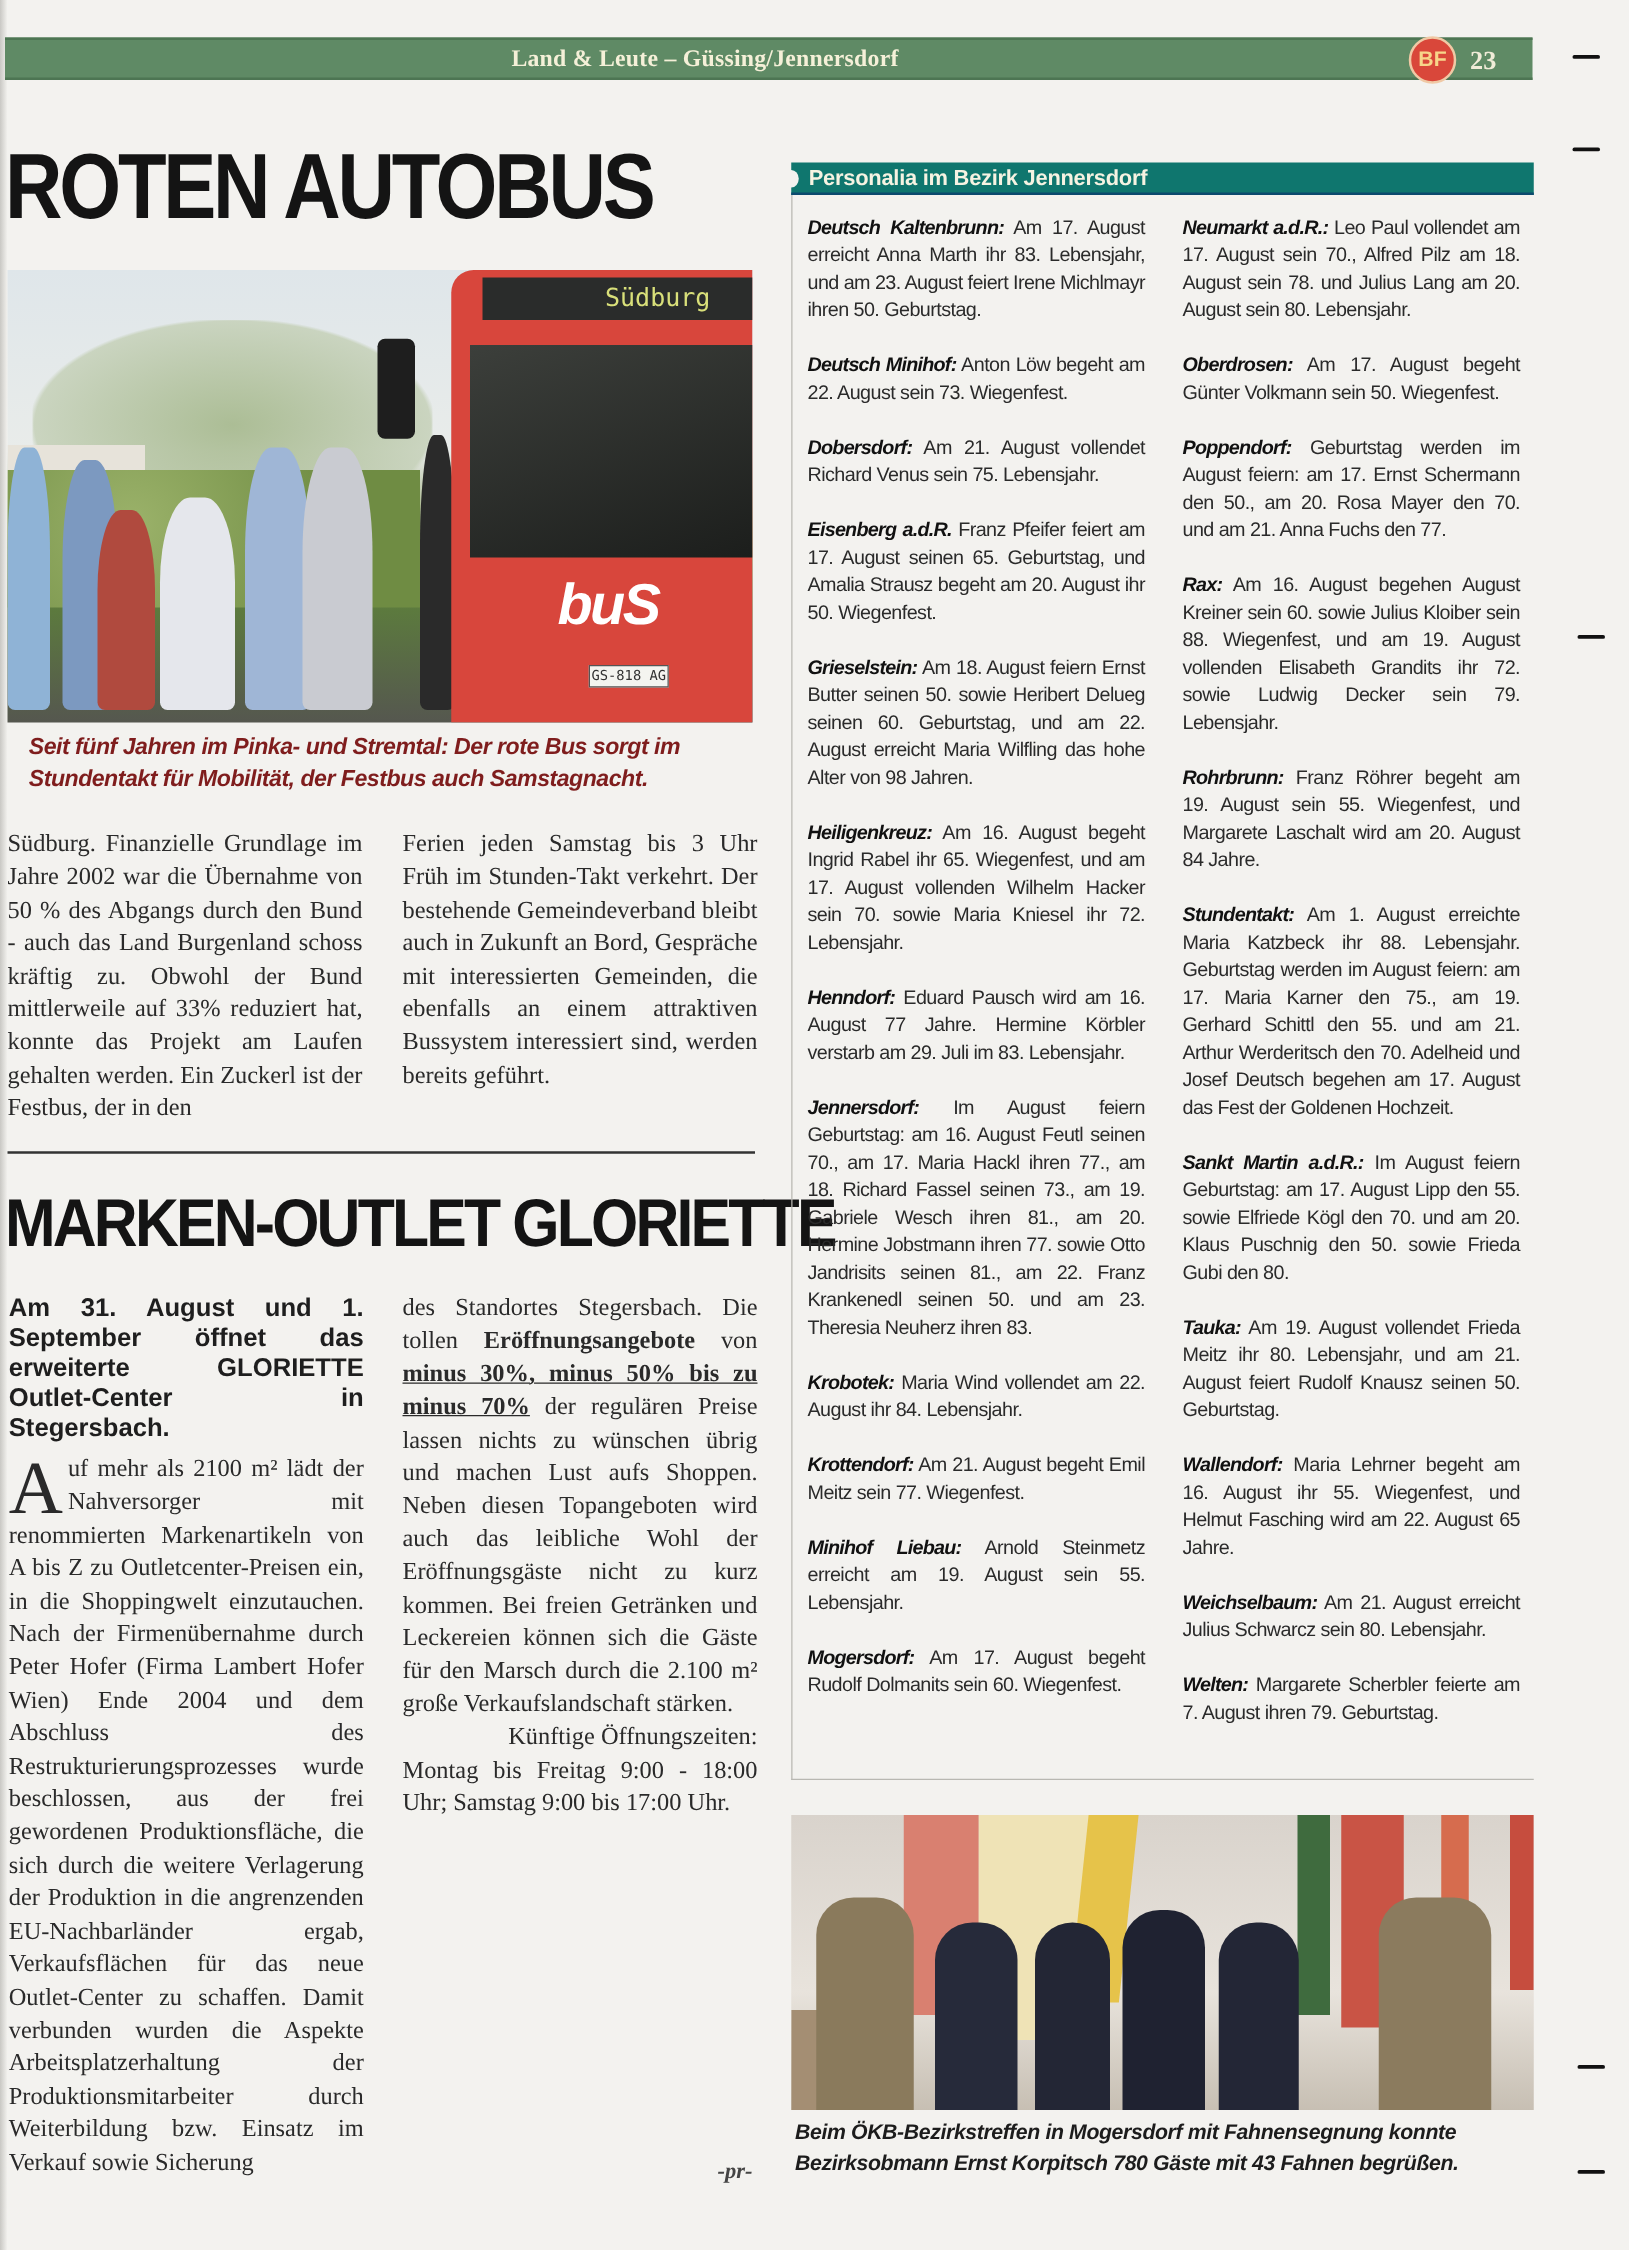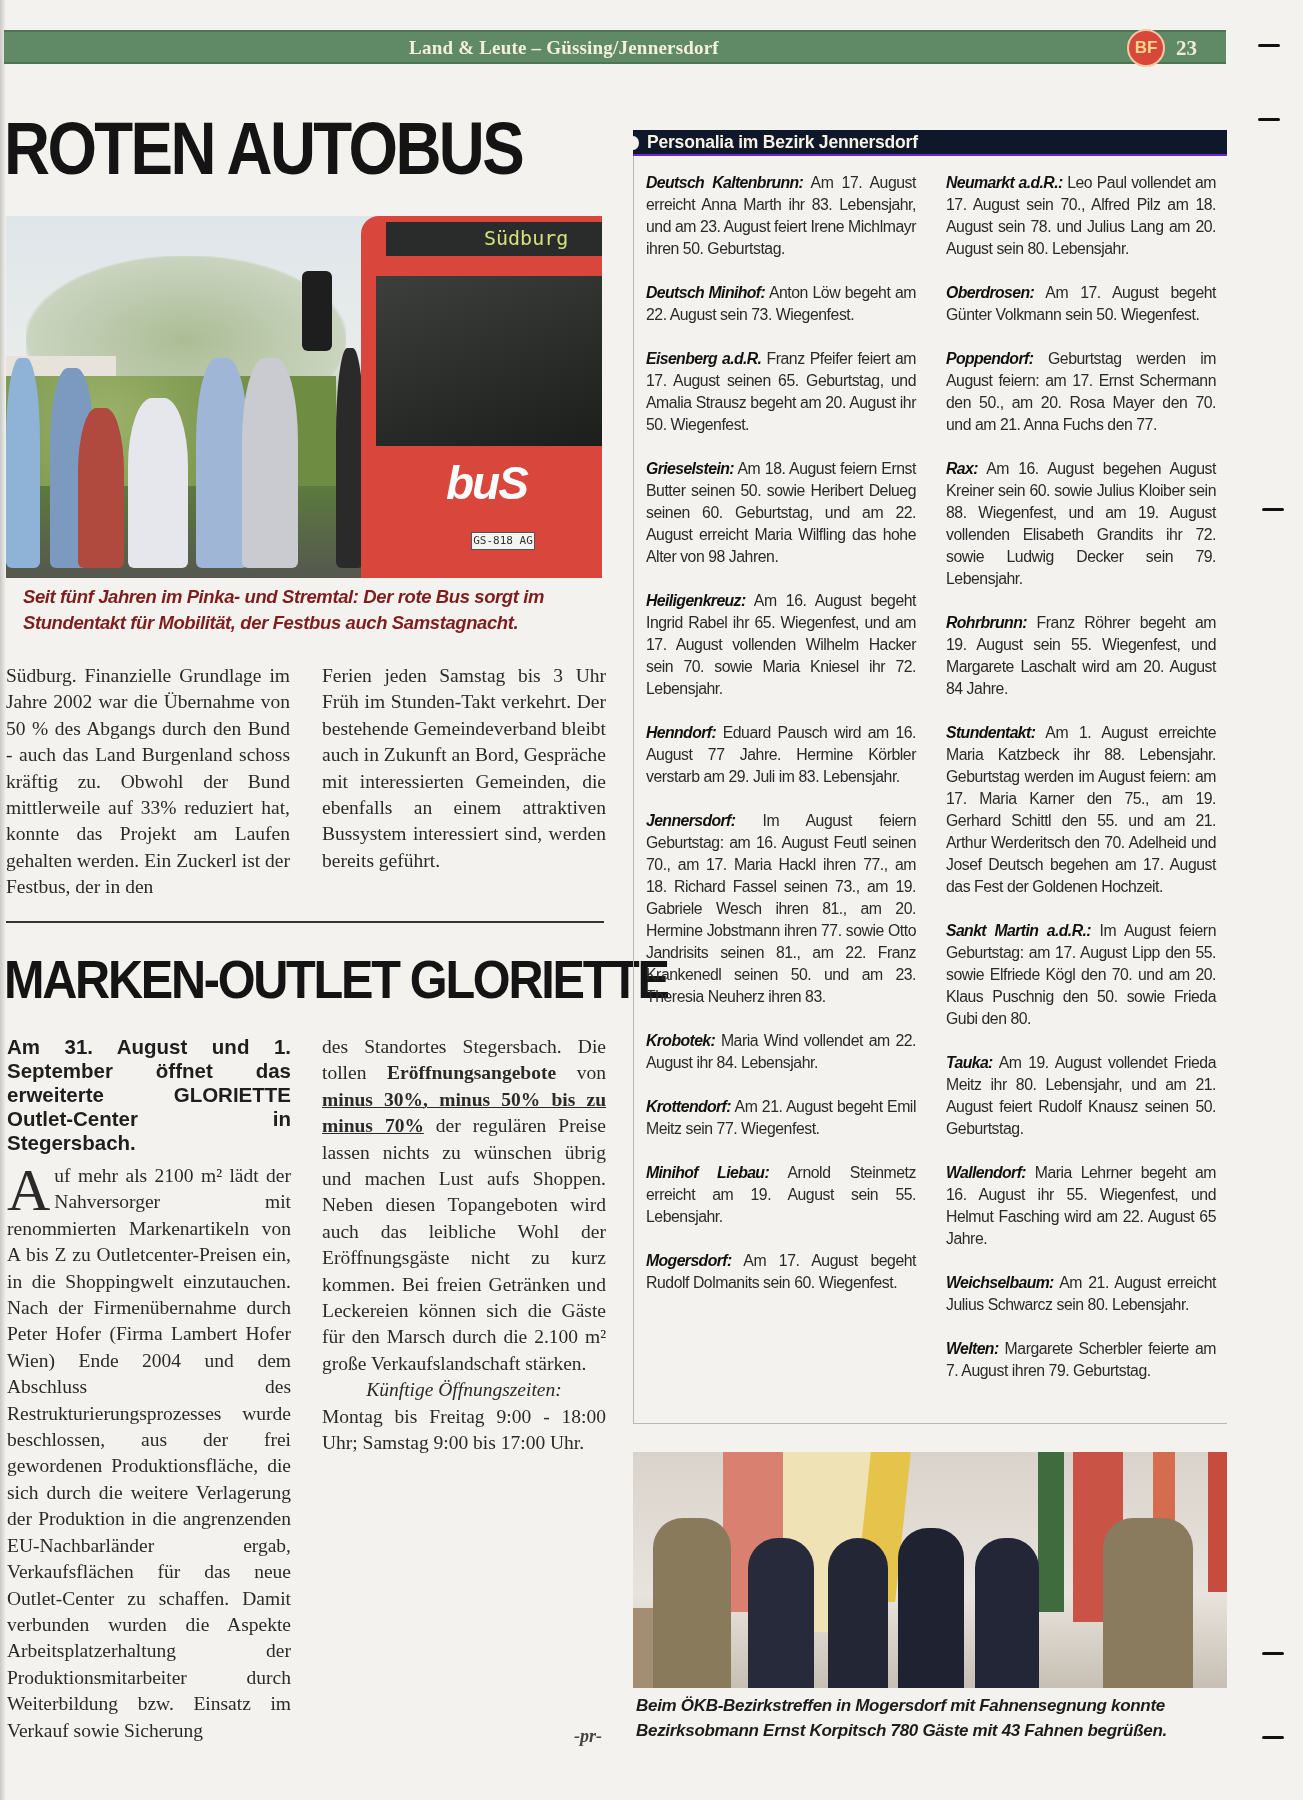--- a/index.html
+++ b/index.html
@@ -40,21 +40,21 @@
   .headline-outlet { position: absolute; left: 4px; top: 952px; font-family: "Liberation Sans", sans-serif; font-weight: bold; font-size: 54px; letter-spacing: -2.5px; color: #141414; transform: scaleX(0.9); transform-origin: left; line-height: 1; }
 
   .lead-outlet { position: absolute; left: 7px; top: 1035px; width: 284px; font-family: "Liberation Sans", sans-serif; font-weight: bold; font-size: 20.5px; line-height: 24px; color: #1e1e1e; text-align: justify; }
   .col-out-1 { position: absolute; left: 7px; top: 1163px; width: 284px; }
   .col-out-2 { position: absolute; left: 322px; top: 1034px; width: 284px; }
   .dropcap { float: left; font-size: 60px; line-height: 46px; margin: 4px 4px 0 0; font-family: "Liberation Serif", serif; }
   .bold { font-weight: bold; }
   .under { text-decoration: underline; text-decoration-thickness: 1px; }
   .signature { position: absolute; left: 574px; top: 1726px; font-style: italic; font-size: 18px; color: #444; font-weight: bold; }
 
-  .personalia-bar { position: absolute; left: 633px; top: 130px; width: 594px; height: 26px; background: #0f172a; border-bottom: 2px solid #6d28d9; }
+  .personalia-bar { position: absolute; left: 633px; top: 130px; width: 594px; height: 26px; background: #0f766e; border-bottom: 2px solid #0c4a6e; }
   .personalia-bar .nub { position: absolute; left: -6px; top: 6px; width: 12px; height: 14px; border-radius: 50%; background: #f3f2ef; }
   .personalia-title { position: absolute; left: 14px; top: 2px; font-family: "Liberation Sans", sans-serif; font-weight: bold; font-size: 17.5px; color: #f6f3e2; letter-spacing: -0.2px; }
   .personalia-box { position: absolute; left: 633px; top: 156px; width: 594px; height: 1268px; border-left: 1px solid #b9b8b2; border-bottom: 1px solid #b9b8b2; }
 
   .pcol { position: absolute; top: 172px; width: 270px; font-family: "Liberation Sans", sans-serif; font-size: 15.8px; line-height: 22px; color: #2a2a2a; letter-spacing: -0.45px; text-align: justify; }
   .pcol-1 { left: 646px; }
   .pcol-2 { left: 946px; }
   .pentry { margin-bottom: 22px; }
   .pplace { font-weight: 900; font-style: italic; color: #111; letter-spacing: -0.6px; }
 
@@ -113,35 +113,36 @@
 
 <div class="headline-outlet">MARKEN-OUTLET GLORIETTE</div>
 <div class="lead-outlet">Am 31. August und 1. September öffnet das erweiterte GLORIETTE Outlet-Center in Stegersbach.</div>
 
 <div class="body-text col-out-1">
   <span class="dropcap">A</span><span>uf mehr als 2100 m² lädt der Nahversorger mit renommierten Markenartikeln von A bis Z zu Outletcenter-Preisen ein, in die Shoppingwelt einzutauchen. Nach der Firmenübernahme durch Peter Hofer (Firma Lambert Hofer Wien) Ende 2004 und dem Abschluss des Restrukturierungsprozesses wurde beschlossen, aus der frei gewordenen Produktionsfläche, die sich durch die weitere Verlagerung der Produktion in die angrenzenden EU-Nachbarländer ergab, Verkaufsflächen für das neue Outlet-Center zu schaffen. Damit verbunden wurden die Aspekte Arbeitsplatzerhaltung der Produktionsmitarbeiter durch Weiterbildung bzw. Einsatz im Verkauf sowie Sicherung</span>
 </div>
 
 <div class="body-text col-out-2">
   <span>des Standortes Stegersbach. Die tollen </span><span class="bold">Eröffnungsangebote</span><span> von </span><span class="bold under">minus 30%, minus 50% bis zu minus 70%</span><span> der regulären Preise lassen nichts zu wünschen übrig und machen Lust aufs Shoppen. Neben diesen Topangeboten wird auch das leibliche Wohl der Eröffnungsgäste nicht zu kurz kommen. Bei freien Getränken und Leckereien können sich die Gäste für den Marsch durch die 2.100 m² große Verkaufslandschaft stärken.</span>
-  <div style="text-align:center;font-style:italic;">Künftige Öffnungszeiten:</div>
+  <div style="text-align:right;">Künftige Öffnungszeiten:</div>
   <div>Montag bis Freitag 9:00 - 18:00 Uhr; Samstag 9:00 bis 17:00 Uhr.</div>
 </div>
 
 <div class="signature">-pr-</div>
 
 <div class="personalia-bar">
   <div class="nub"></div>
   <div class="personalia-title">Personalia im Bezirk Jennersdorf</div>
 </div>
 <div class="personalia-box"></div>
 
 <div class="pcol pcol-1">
   <div class="pentry"><span class="pplace">Deutsch Kaltenbrunn:</span><span> Am 17. August erreicht Anna Marth ihr 83. Lebensjahr, und am 23. August feiert Irene Michlmayr ihren 50. Geburtstag.</span></div>
   <div class="pentry"><span class="pplace">Deutsch Minihof:</span><span> Anton Löw begeht am 22. August sein 73. Wiegenfest.</span></div>
+  <div class="pentry"><span class="pplace">Dobersdorf:</span><span> Am 21. August vollendet Richard Venus sein 75. Lebensjahr.</span></div>
   <div class="pentry"><span class="pplace">Eisenberg a.d.R.</span><span> Franz Pfeifer feiert am 17. August seinen 65. Geburtstag, und Amalia Strausz begeht am 20. August ihr 50. Wiegenfest.</span></div>
   <div class="pentry"><span class="pplace">Grieselstein:</span><span> Am 18. August feiern Ernst Butter seinen 50. sowie Heribert Delueg seinen 60. Geburtstag, und am 22. August erreicht Maria Wilfling das hohe Alter von 98 Jahren.</span></div>
   <div class="pentry"><span class="pplace">Heiligenkreuz:</span><span> Am 16. August begeht Ingrid Rabel ihr 65. Wiegenfest, und am 17. August vollenden Wilhelm Hacker sein 70. sowie Maria Kniesel ihr 72. Lebensjahr.</span></div>
   <div class="pentry"><span class="pplace">Henndorf:</span><span> Eduard Pausch wird am 16. August 77 Jahre. Hermine Körbler verstarb am 29. Juli im 83. Lebensjahr.</span></div>
   <div class="pentry"><span class="pplace">Jennersdorf:</span><span> Im August feiern Geburtstag: am 16. August Feutl seinen 70., am 17. Maria Hackl ihren 77., am 18. Richard Fassel seinen 73., am 19. Gabriele Wesch ihren 81., am 20. Hermine Jobstmann ihren 77. sowie Otto Jandrisits seinen 81., am 22. Franz Krankenedl seinen 50. und am 23. Theresia Neuherz ihren 83.</span></div>
   <div class="pentry"><span class="pplace">Krobotek:</span><span> Maria Wind vollendet am 22. August ihr 84. Lebensjahr.</span></div>
   <div class="pentry"><span class="pplace">Krottendorf:</span><span> Am 21. August begeht Emil Meitz sein 77. Wiegenfest.</span></div>
   <div class="pentry"><span class="pplace">Minihof Liebau:</span><span> Arnold Steinmetz erreicht am 19. August sein 55. Lebensjahr.</span></div>
   <div class="pentry"><span class="pplace">Mogersdorf:</span><span> Am 17. August begeht Rudolf Dolmanits sein 60. Wiegenfest.</span></div>
 </div>

